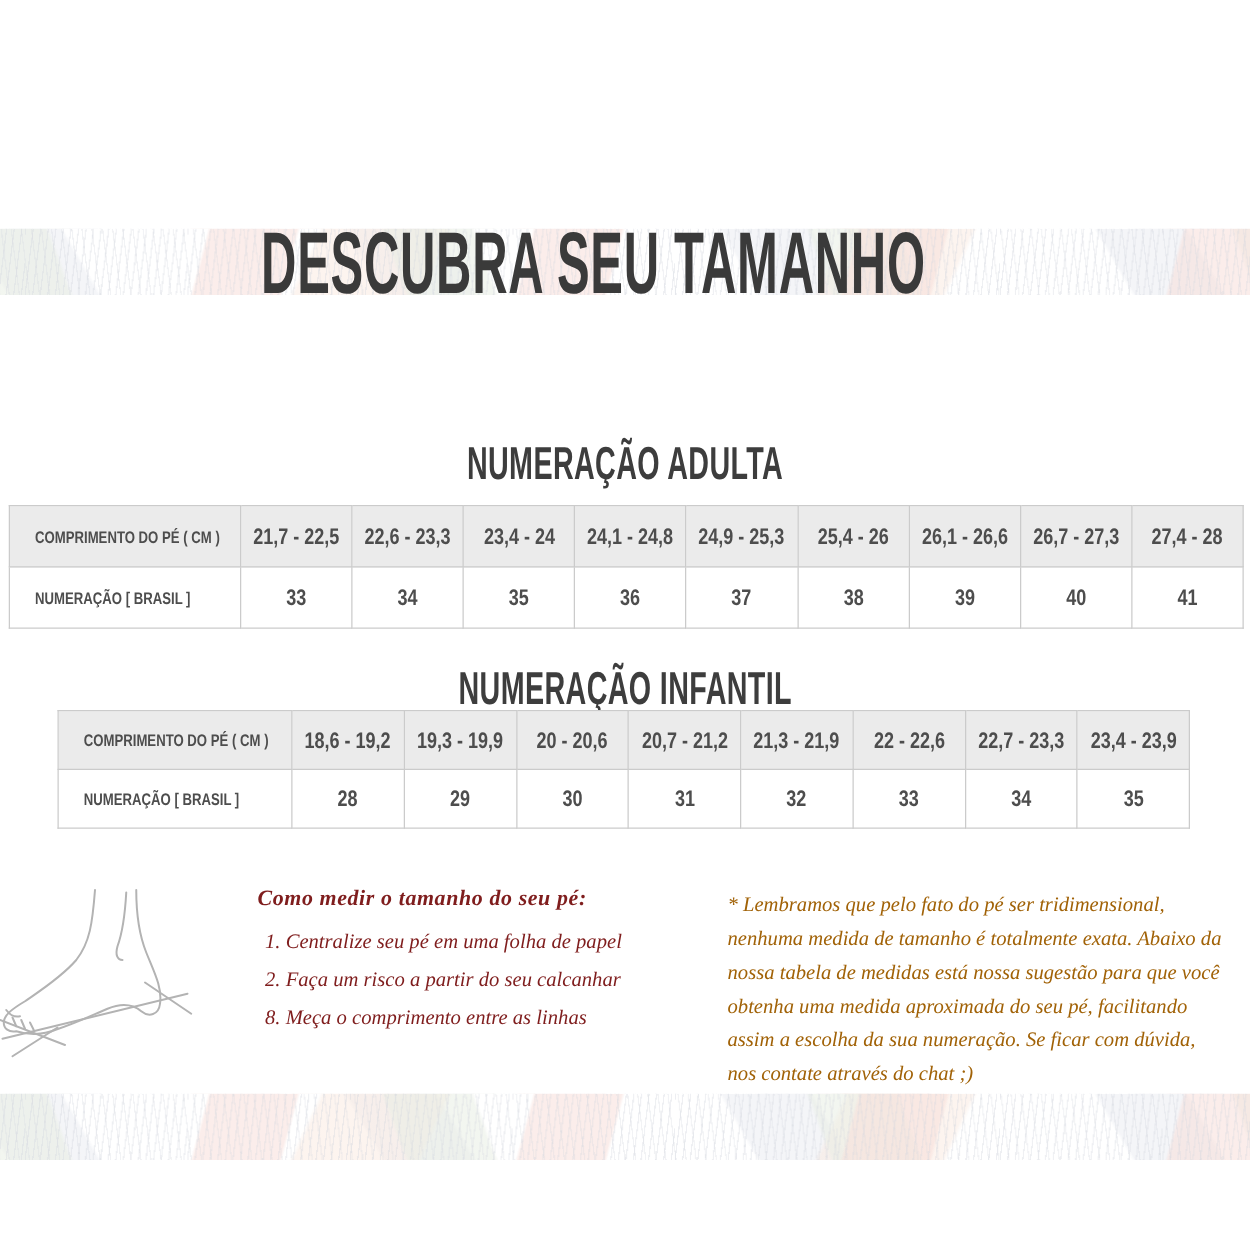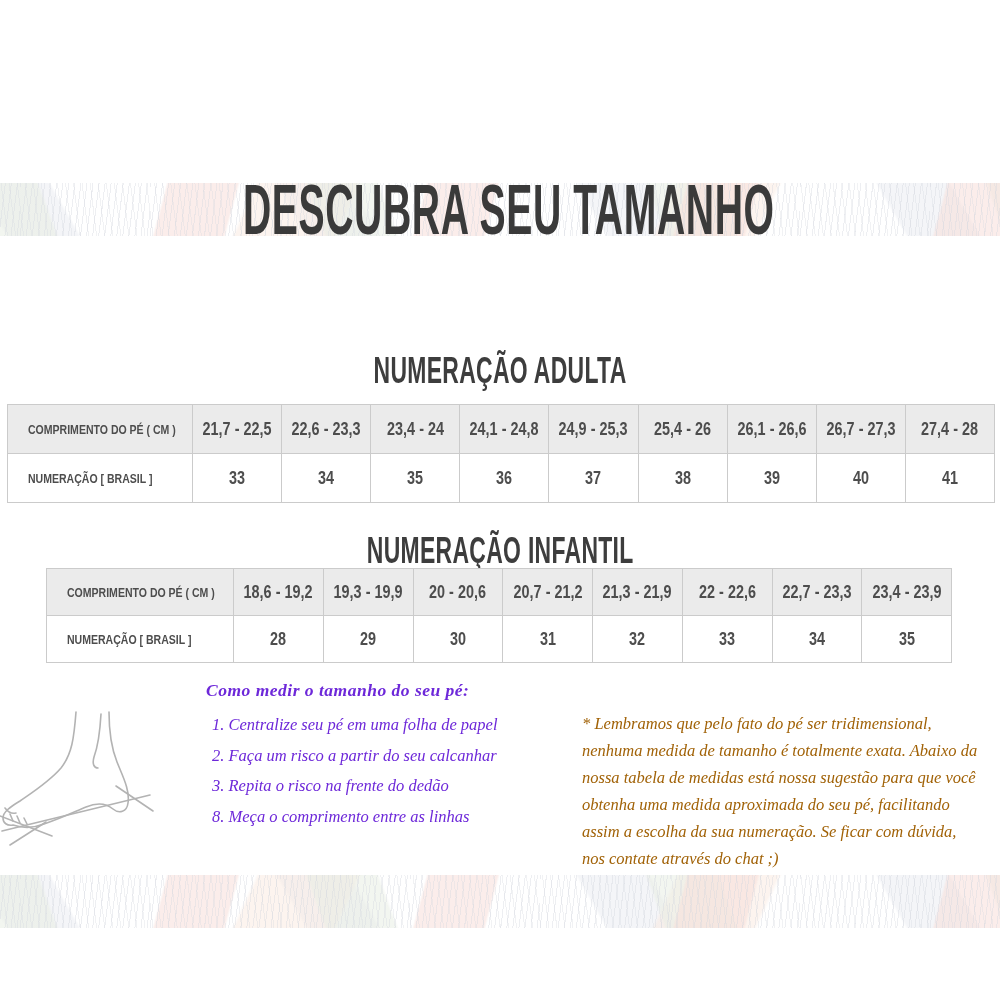--- a/index.html
+++ b/index.html
@@ -18,21 +18,21 @@
       linear-gradient(115deg, transparent 35%, rgba(244,214,196,.50) 36% 58%, transparent 59%),
       linear-gradient(60deg,  transparent 44%, rgba(210,214,226,.45) 45% 66%, transparent 67%);
     background-size:130px 100%, 210px 100%, 260px 100%, 340px 100%, 420px 100%, 300px 100%;
     background-position:20px 0, 500px 0, 40px 0, 180px 0, 520px 0, 760px 0;
     background-repeat:repeat-x;
   }
   .band-top{top:183px;height:53px;}
   .band-bottom{top:875px;height:53px;}
 
   
-  .main-title{position:absolute;top:181px;left:0;right:17px;height:58px;line-height:58px;text-align:right;}
+  .main-title{position:absolute;top:181px;left:0;right:17px;height:58px;line-height:58px;text-align:left;}
   .main-title span{
     display:inline-block;transform:scaleX(.56);transform-origin:center;
     font-weight:bold;font-size:70px;letter-spacing:1px;color:#3a3a3a;white-space:nowrap;
   }
   .section-title{position:absolute;left:0;right:0;height:36px;line-height:36px;text-align:center;margin-top:11px;}
   .section-title span{
     display:inline-block;transform:scaleX(.62);transform-origin:center;
     font-weight:bold;font-size:37px;letter-spacing:.5px;color:#3d3d3d;white-space:nowrap;
   }
   .st-adult{top:342px;}
@@ -50,21 +50,21 @@
   table.size-table td.lbl{text-align:left;padding-left:20px;font-size:13.5px;}
   .cx{display:inline-block;transform:scaleX(.8);transform-origin:center;white-space:nowrap;}
   .cxl{display:inline-block;transform:scaleX(.78);transform-origin:left center;white-space:nowrap;}
   #adult-table{left:7px;top:404px;width:988px;}
   #adult-table td{height:48px;}
   #kids-table{left:46px;top:568px;width:906px;}
   #kids-table td{height:46px;}
 
   
   .foot-art{position:absolute;left:0;top:702px;}
-  .howto{position:absolute;left:206px;top:680px;width:330px;color:#6d28d9;}
+  .howto{position:absolute;left:206px;top:708px;width:330px;color:#7f1d1d;}
   .howto-title{font-family:"Liberation Serif", serif;font-style:italic;font-weight:bold;font-size:17.5px;letter-spacing:.5px;margin:0 0 12px 0;}
   .howto-step{font-family:"Liberation Serif", serif;font-style:italic;font-size:16.5px;line-height:24.5px;margin:6px;}
   .note{
     position:absolute;left:582px;top:710px;width:398px;
     font-family:"Liberation Serif", serif;font-style:italic;font-size:16.5px;
     line-height:27px;color:#a16207;
   }
 </style>
 </head>
 <body>
@@ -177,17 +177,16 @@
   <path d="M10 112 L13 119"></path>
   <path d="M17 114 L20 121"></path>
   <path d="M24 116 L27 122"></path>
   <path d="M5 106 C8 110 12 112 16 111"></path>
 </svg>
 
 <div class="howto">
   <p class="howto-title">Como medir o tamanho do seu pé:</p>
   <p class="howto-step">1. Centralize seu pé em uma folha de papel</p>
   <p class="howto-step">2. Faça um risco a partir do seu calcanhar</p>
-  <p class="howto-step">3. Repita o risco na frente do dedão</p>
   <p class="howto-step">8. Meça o comprimento entre as linhas</p>
 </div>
 
 <div class="note">* Lembramos que pelo fato do pé ser tridimensional, nenhuma medida de tamanho é totalmente exata. Abaixo da nossa tabela de medidas está nossa sugestão para que você obtenha uma medida aproximada do seu pé, facilitando assim a escolha da sua numeração. Se ficar com dúvida, nos contate através do chat ;)</div>
 
 </body></html>

